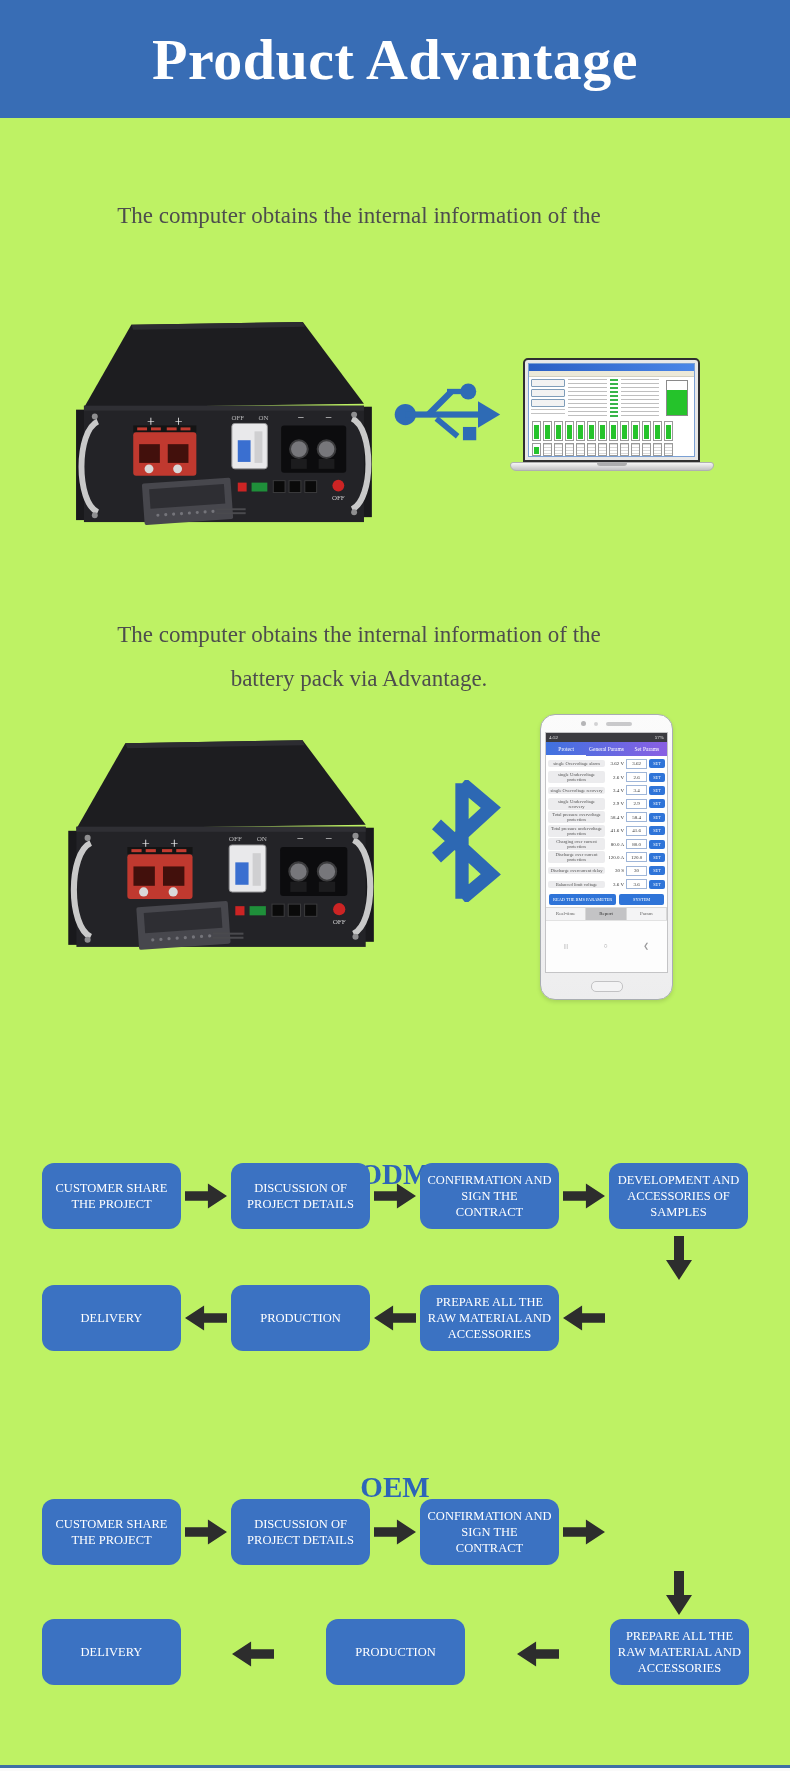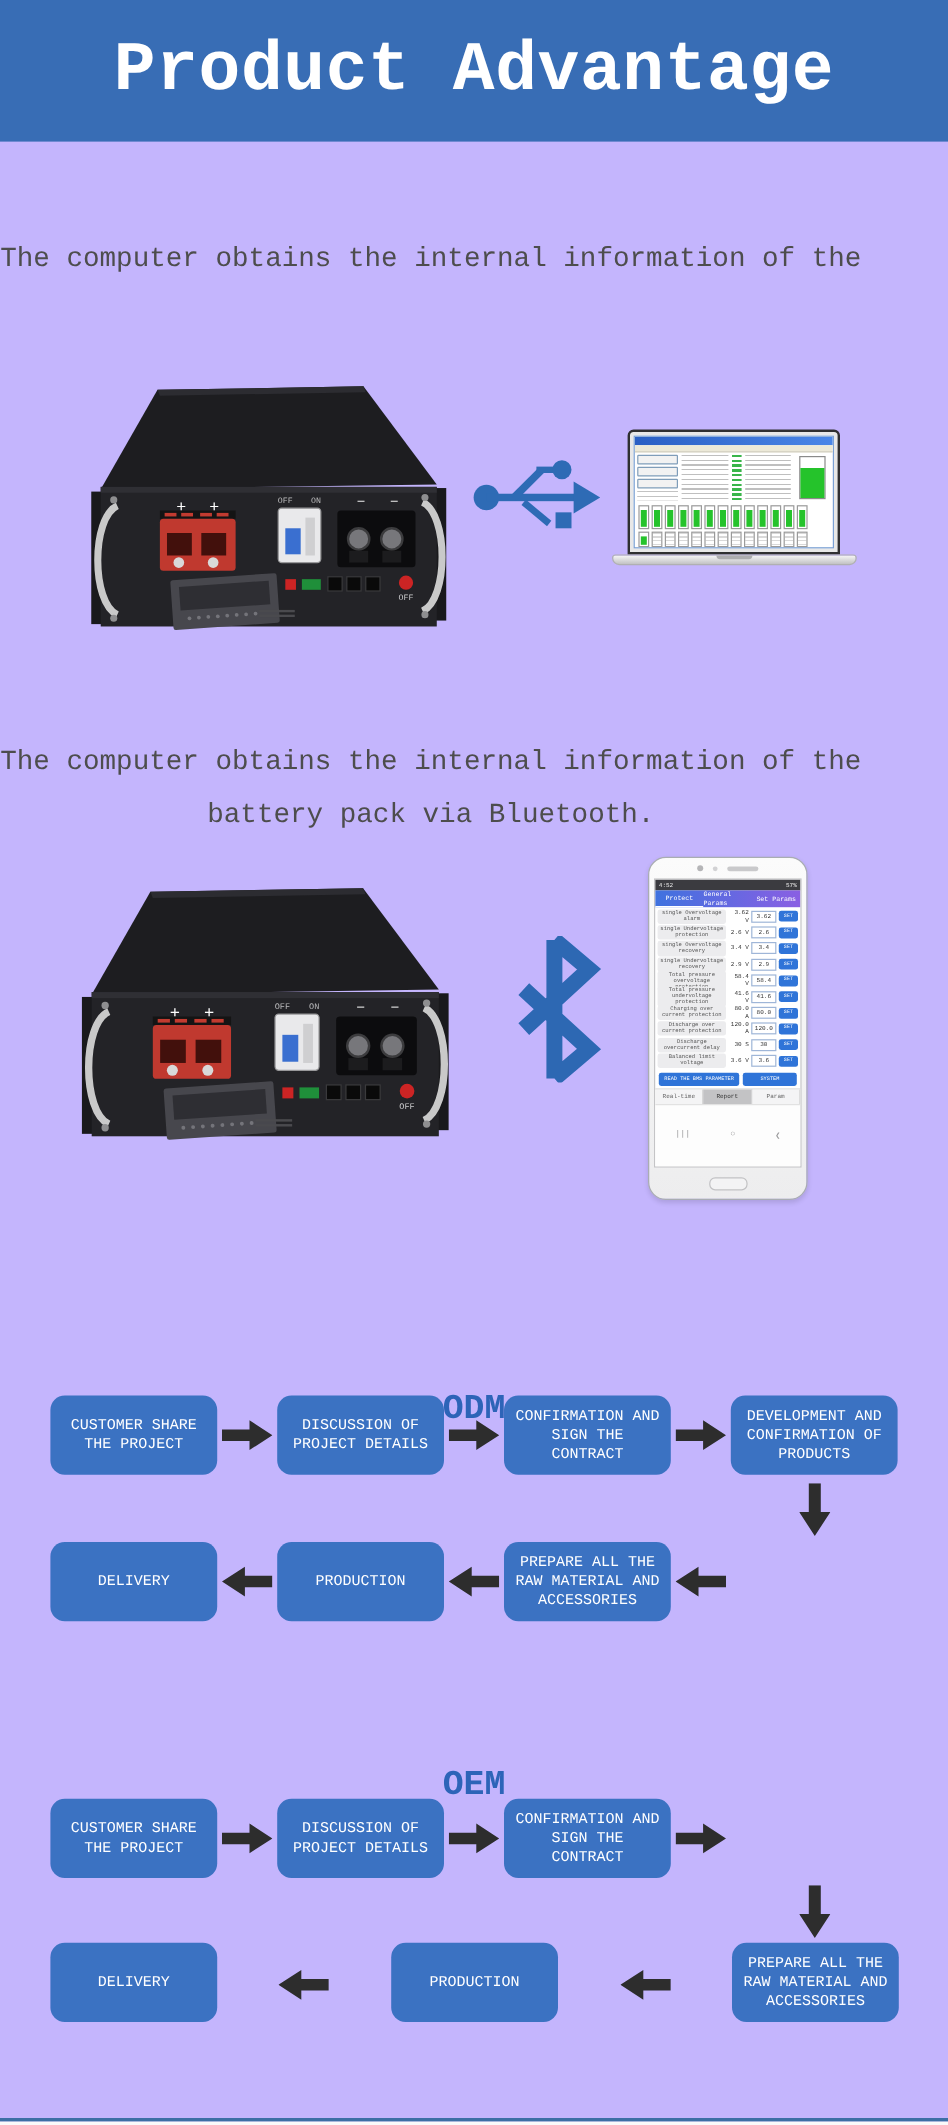--- a/index.html
+++ b/index.html
@@ -1,17 +1,17 @@
 <!DOCTYPE html>
 <html><head>
 <meta charset="utf-8">
 <style>
   html,body{margin:0;padding:0;background:#ffffff;}
-  .page{position:relative;width:790px;height:1771px;background:#c4b5fd;overflow:hidden;
-        font-family:Liberation Mono, monospace;}
+  .page{position:relative;width:790px;height:1771px;background:#bef264;overflow:hidden;
+        font-family:Liberation Serif, serif;}
 
   
   .banner{position:absolute;top:0;left:0;width:790px;height:118px;background:#386db5;
           display:flex;align-items:center;justify-content:center;}
   .banner-title{color:#ffffff;font-size:58px;font-weight:bold;letter-spacing:0.5px;margin:0;}
 
   
   .caption{position:absolute;left:0;width:718px;text-align:center;color:#4d4d4d;
            font-size:23px;line-height:44px;}
   .caption-usb{top:171px;}
@@ -306,21 +306,21 @@
               <i></i>
             </div>
           </div>
       </div>
     </div>
     <div class="laptop-base"></div>
   </div>
 
   <p class="caption caption-bt">
     <span>The computer obtains the internal information of the</span><br>
-    <span>battery pack via Bluetooth.</span>
+    <span>battery pack via Advantage.</span>
   </p>
 
   <svg class="battery-2" width="320" height="219" viewBox="0 0 310 215">
     <use href="#bat2def"></use>
     <polygon points="64,10 238,7 300,90 16,94" fill="#1d1d20"></polygon>
     <polygon points="64,10 238,7 240,12 66,15" fill="#2c2c31"></polygon>
     <rect x="8" y="96" width="12" height="112" fill="#19191c"></rect>
     <rect x="298" y="93" width="10" height="112" fill="#19191c"></rect>
     <rect x="16" y="92" width="284" height="118" fill="#232327"></rect>
     <rect x="16" y="92" width="284" height="5" fill="#2f2f34"></rect>
@@ -493,21 +493,21 @@
         <svg width="42" height="26" viewBox="0 0 44 26">
           <path d="M0 8 h24 v-8 l20 13 -20 13 v-8 h-24 z" fill="#2d2d2d"></path>
         </svg>
       </div>
     <div class="flow-box">CONFIRMATION AND SIGN THE CONTRACT</div>
     <div class="flow-gap">
         <svg width="42" height="26" viewBox="0 0 44 26">
           <path d="M0 8 h24 v-8 l20 13 -20 13 v-8 h-24 z" fill="#2d2d2d"></path>
         </svg>
       </div>
-    <div class="flow-box">DEVELOPMENT AND CONFIRMATION OF PRODUCTS</div>
+    <div class="flow-box">DEVELOPMENT AND ACCESSORIES OF SAMPLES</div>
   </div>
 
   <svg class="down-arrow down-arrow-odm" width="26" height="44" viewBox="0 0 26 44">
       <path d="M8 0 v24 h-8 l13 20 13 -20 h-8 v-24 z" fill="#2d2d2d"></path>
     </svg>
 
   <div class="flow-row flow-row-odm2">
     <div class="flow-box">DELIVERY</div>
     <div class="flow-gap">
         <svg width="42" height="26" viewBox="0 0 44 26">

